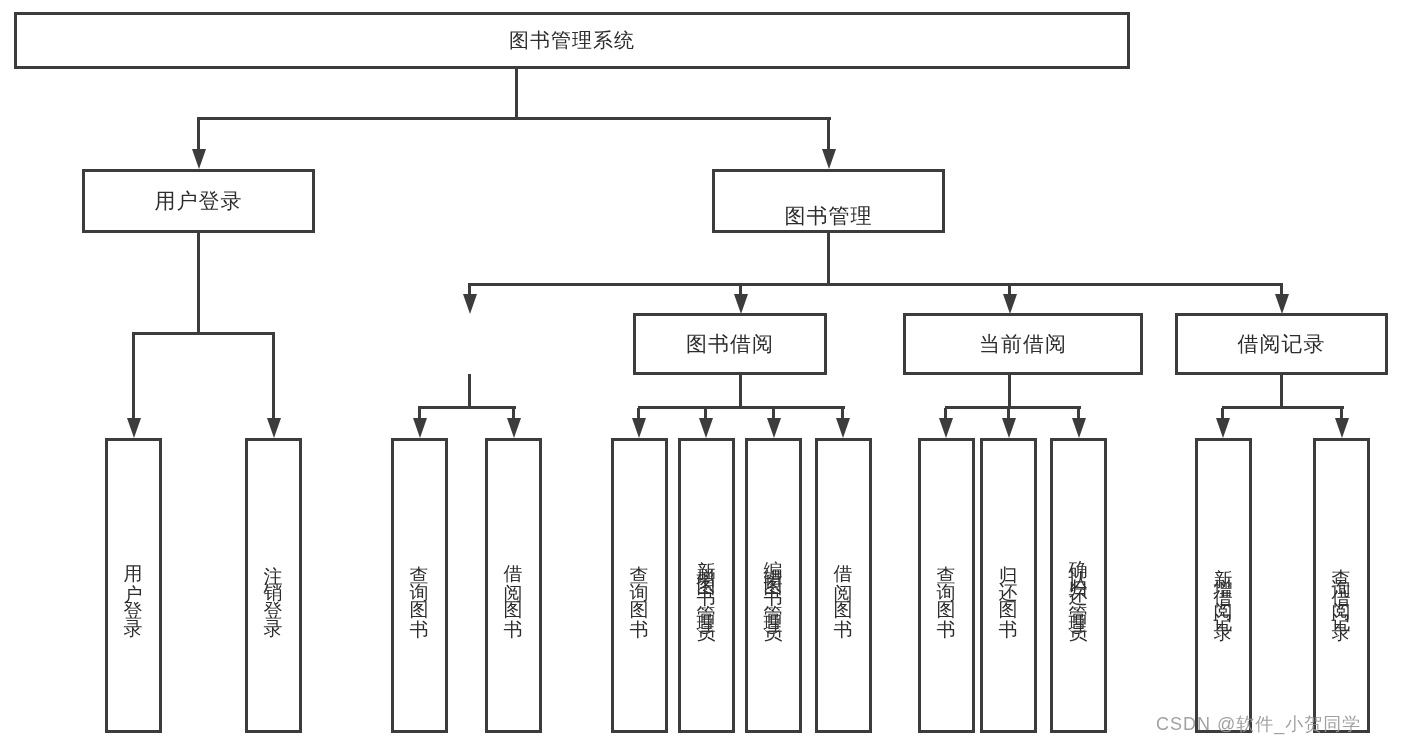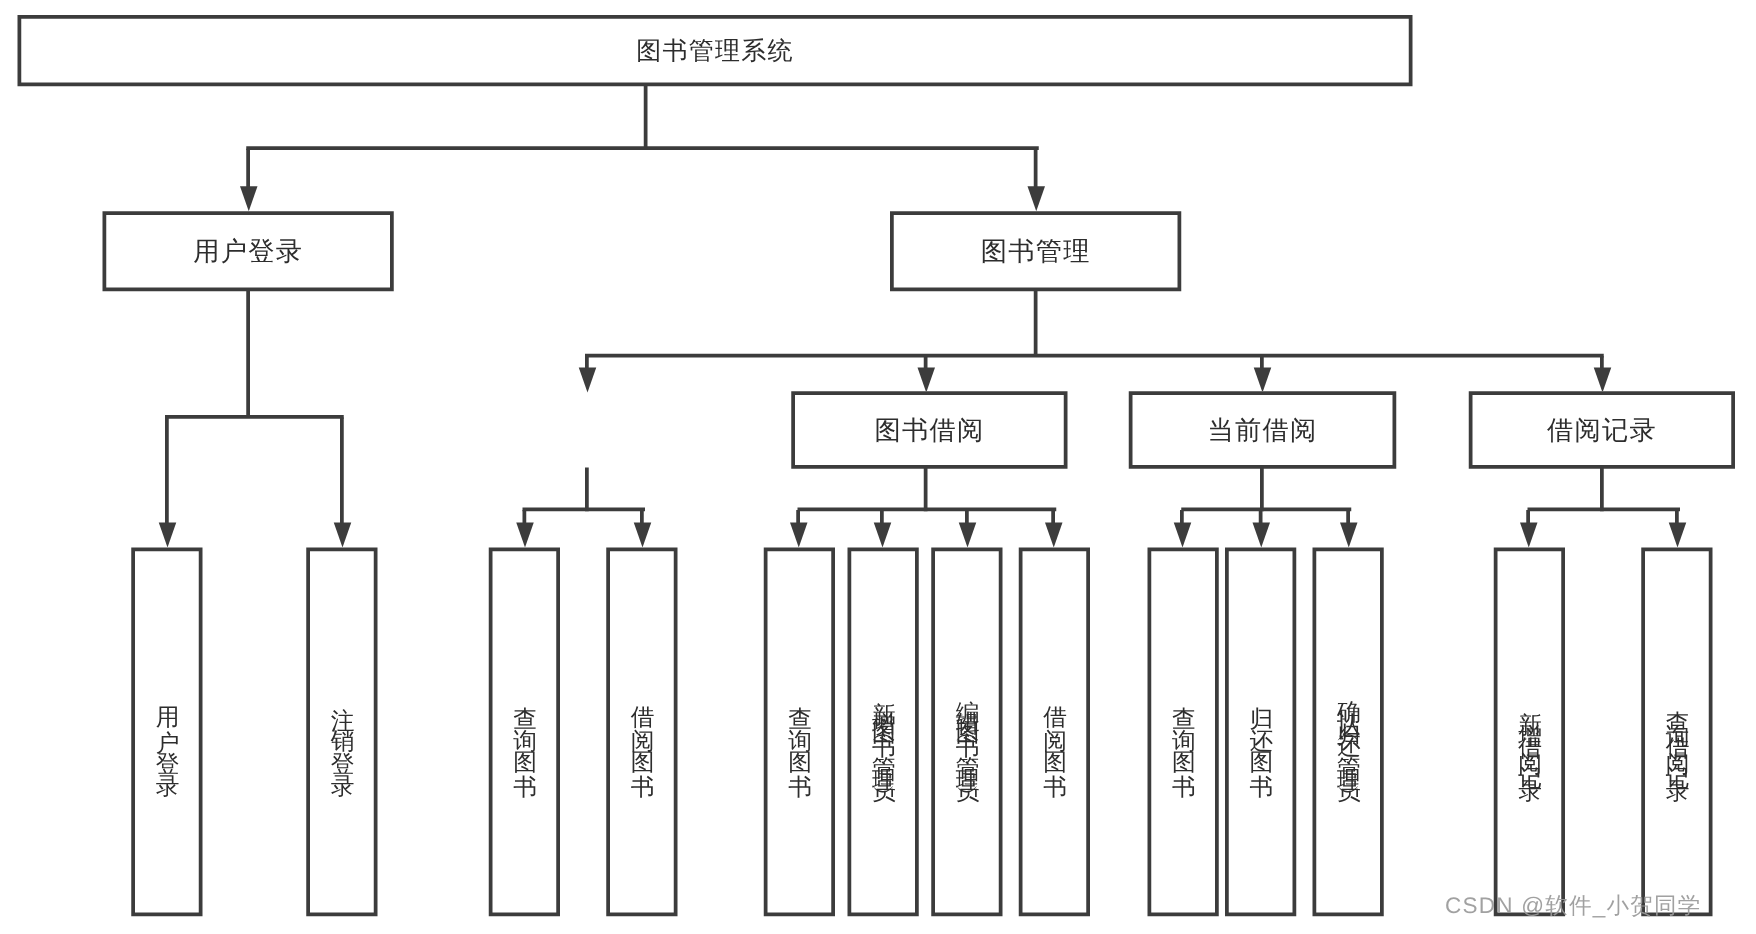--- a/index.html
+++ b/index.html
@@ -74,21 +74,21 @@
   <div class="line" style="left:515px;top:68px;width:3px;height:52px;"></div>
   <div class="line" style="left:197px;top:117px;width:634px;height:3px;"></div>
   <div class="line" style="left:197px;top:119px;width:3px;height:32px;"></div>
   <div class="arrow" style="left:192px;top:149px;"></div>
   <div class="line" style="left:827px;top:119px;width:3px;height:32px;"></div>
   <div class="arrow" style="left:822px;top:149px;"></div>
 
   <div class="box l2" style="left:82px;top:169px;width:233px;height:64px;">
     <span class="h-label">用户登录</span>
   </div>
-  <div class="box l2" style="left:712px;top:169px;width:233px;height:64px;">
+  <div class="box l2" style="left:712px;top:169px;width:233px;height:64px;align-items:flex-end;">
     <span class="h-label">图书管理</span>
   </div>
 
   <div class="line" style="left:197px;top:232px;width:3px;height:102px;"></div>
   <div class="line" style="left:132px;top:332px;width:143px;height:3px;"></div>
   <div class="line" style="left:132px;top:334px;width:3px;height:86px;"></div>
   <div class="arrow" style="left:127px;top:418px;"></div>
   <div class="line" style="left:272px;top:334px;width:3px;height:86px;"></div>
   <div class="arrow" style="left:267px;top:418px;"></div>
 
@@ -96,24 +96,24 @@
   <div class="line" style="left:468px;top:283px;width:815px;height:3px;"></div>
   <div class="line" style="left:468px;top:285px;width:3px;height:11px;"></div>
   <div class="arrow" style="left:463px;top:294px;"></div>
   <div class="line" style="left:739px;top:285px;width:3px;height:11px;"></div>
   <div class="arrow" style="left:734px;top:294px;"></div>
   <div class="line" style="left:1008px;top:285px;width:3px;height:11px;"></div>
   <div class="arrow" style="left:1003px;top:294px;"></div>
   <div class="line" style="left:1280px;top:285px;width:3px;height:11px;"></div>
   <div class="arrow" style="left:1275px;top:294px;"></div>
 
-  <div class="box l3" style="left:633px;top:313px;width:221px;height:62px;">
+  <div class="box l3" style="left:633px;top:313px;width:194px;height:62px;">
     <span class="h-label">图书借阅</span>
   </div>
-  <div class="box l3" style="left:903px;top:313px;width:214px;height:62px;align-items:center;">
+  <div class="box l3" style="left:903px;top:313px;width:240px;height:62px;align-items:center;">
     <span class="h-label">当前借阅</span>
   </div>
   <div class="box l3" style="left:1175px;top:313px;width:213px;height:62px;">
     <span class="h-label">借阅记录</span>
   </div>
 
   <div class="line" style="left:468px;top:374px;width:3px;height:35px;"></div>
   <div class="line" style="left:418px;top:406px;width:98px;height:3px;"></div>
   <div class="line" style="left:418px;top:408px;width:3px;height:12px;"></div>
   <div class="arrow" style="left:413px;top:418px;"></div>

